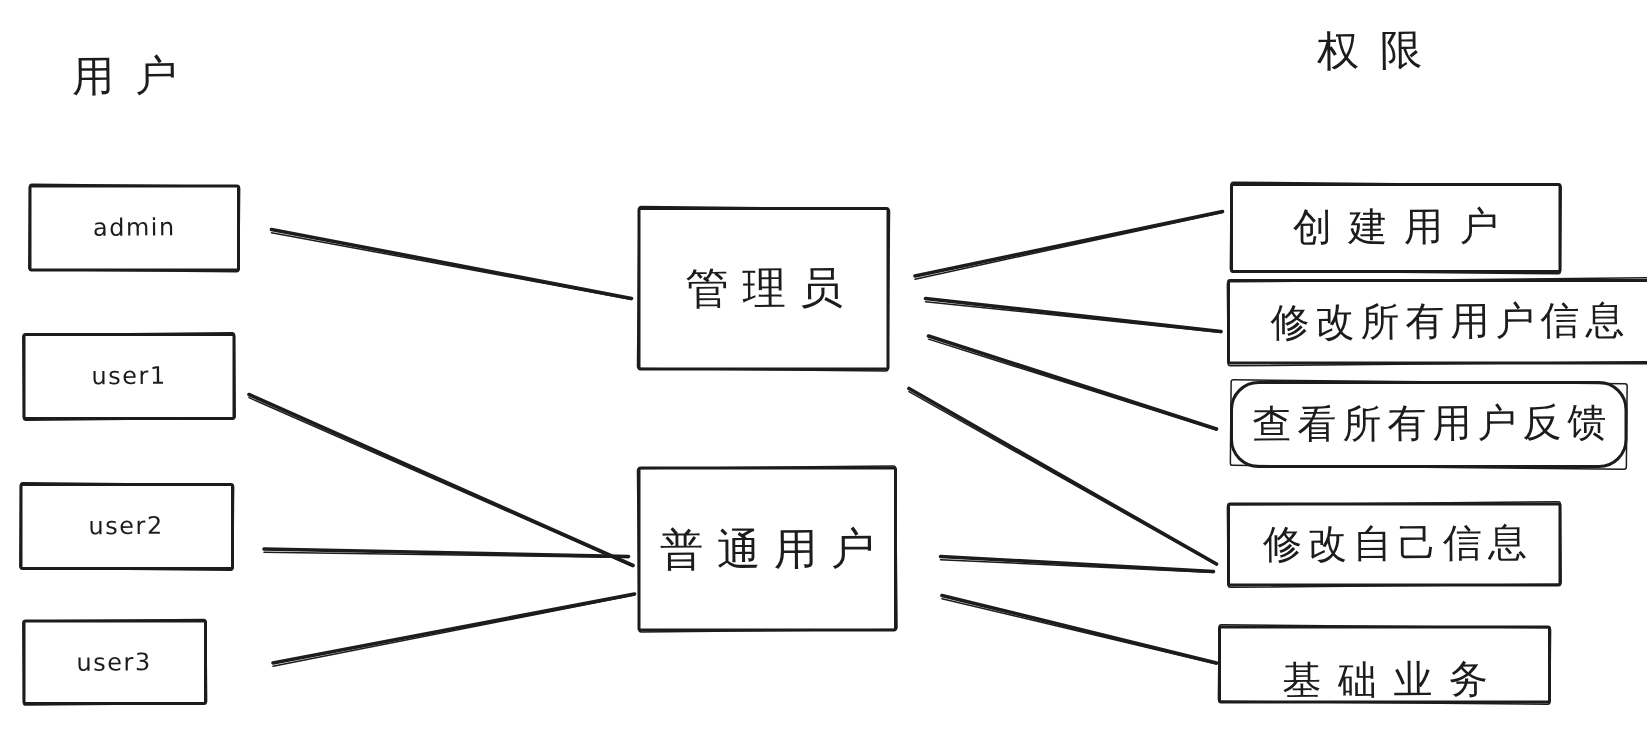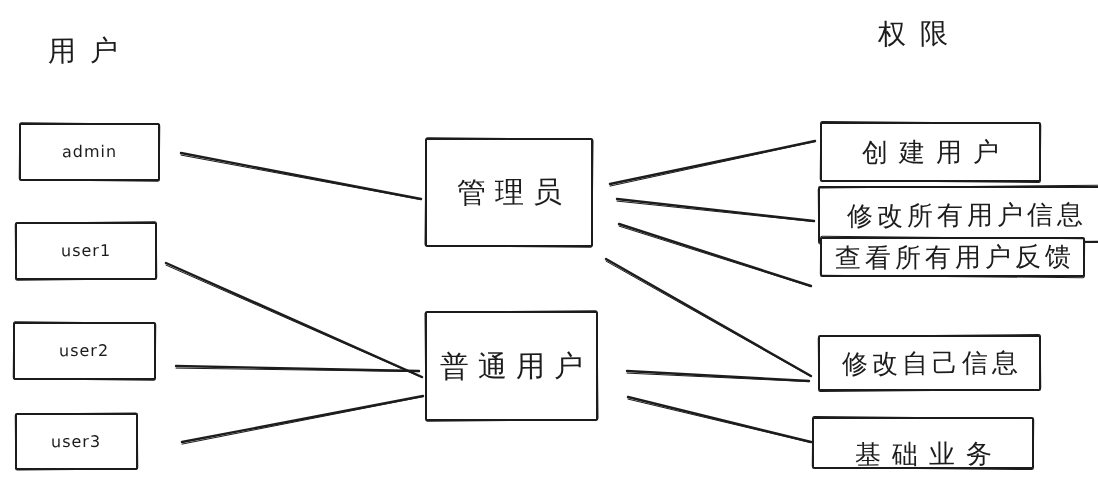--- a/index.html
+++ b/index.html
@@ -109,21 +109,21 @@
   <div class="node role alt" style="left:425px; top:311px; width:173px; height:110px;text-align:center;">
     <span class="node-label">普通用户</span>
   </div>
 
   <div class="node perm wide" style="left:820px; top:122px; width:221px; height:60px;">
     <span class="node-label">创建用户</span>
   </div>
   <div class="node perm alt" style="left:818px; top:186px; width:294px; height:57px;">
     <span class="node-label">修改所有用户信息</span>
   </div>
-  <div class="node perm" style="left:820px; top:237px; width:265px; height:40px;">
+  <div class="node perm" style="left:820px; top:254px; width:265px; height:58px;border-radius:19px;">
     <span class="node-label">查看所有用户反馈</span>
   </div>
   <div class="node perm alt" style="left:818px; top:335px; width:223px; height:56px;">
     <span class="node-label">修改自己信息</span>
   </div>
   <div class="node perm wide" style="left:812px; top:417px; width:222px; height:52px;align-items:flex-end;">
     <span class="node-label">基础业务</span>
   </div>
 
 </div>

